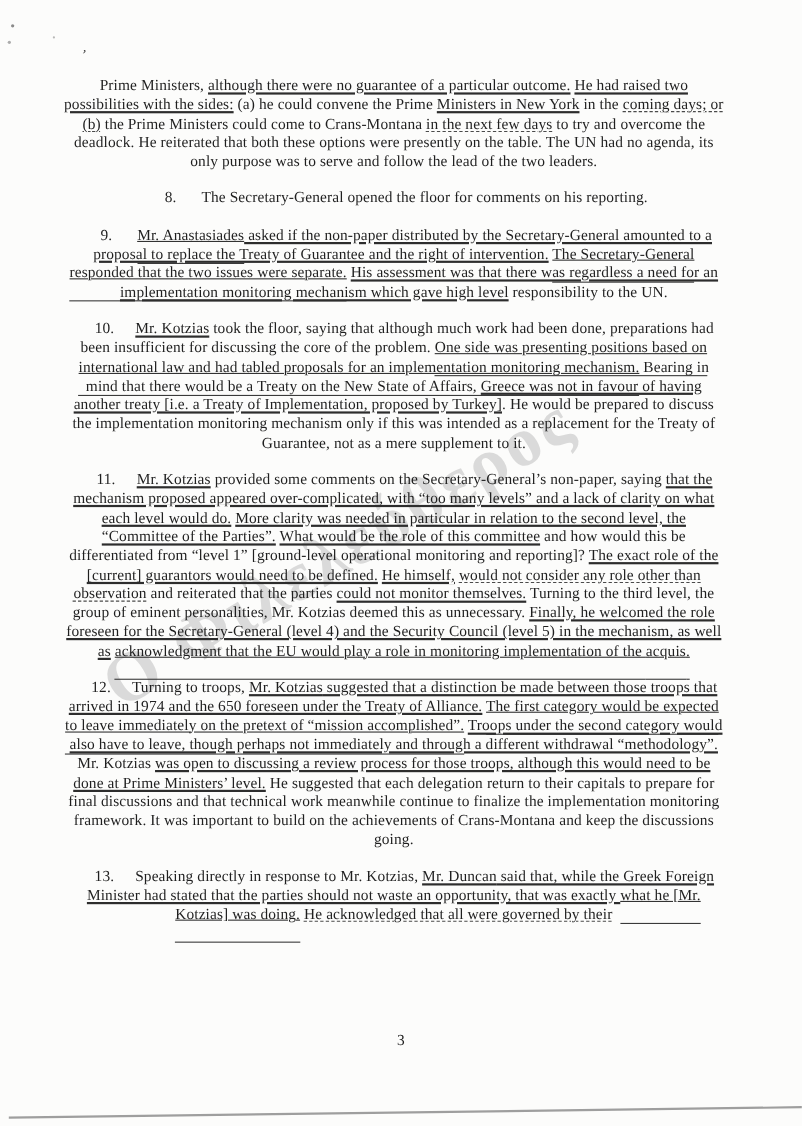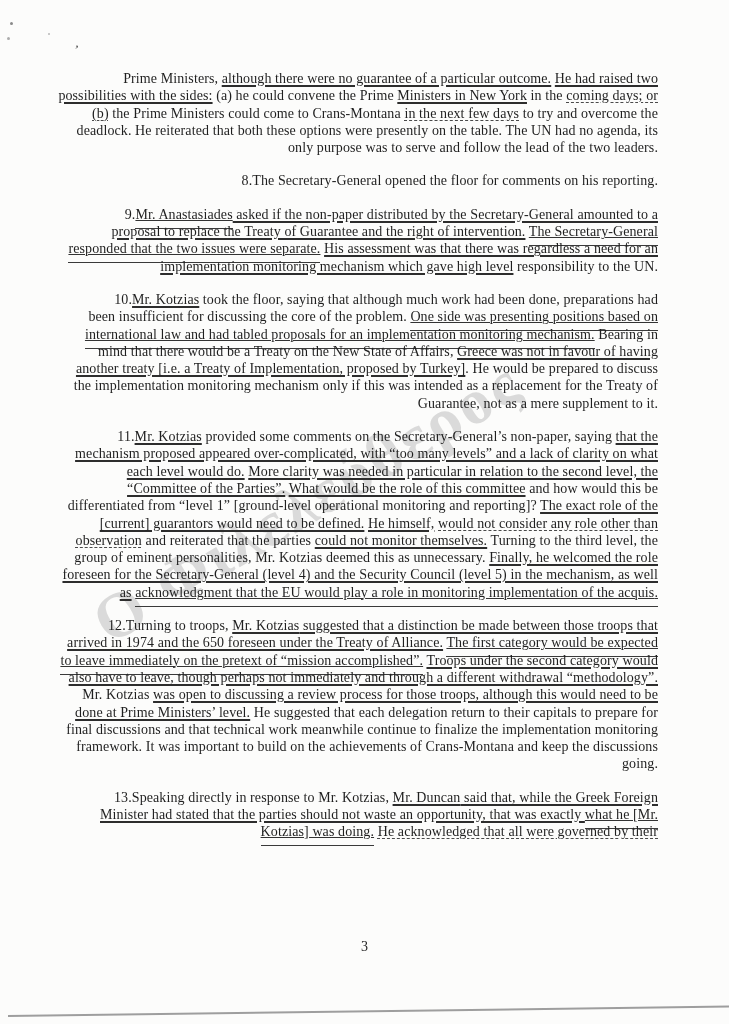--- a/index.html
+++ b/index.html
@@ -9,38 +9,38 @@
     background:#fcfcfb;
     overflow:hidden;
     font-family:"Liberation Serif", serif;
     color:#1f1f1f;
   }
   .content{
     position:absolute;
     left:58px;top:70px;width:600px;
     font-size:14px;
     line-height:17.3px;
-    text-align:right;
+    text-align:center;
     letter-spacing:.1px;
   }
   p.para{margin:0 0 16px 0;}
   .pnum{display:inline-block;width:56px;}
   .u{
     text-decoration:underline;
     text-decoration-thickness:1.5px;
     text-decoration-color:#2d2d2d;
     text-underline-offset:2px;
   }
   .u2{
     text-decoration:underline;
     text-decoration-thickness:1.2px;
     text-decoration-color:#333;
     text-underline-offset:1px;
     border-bottom:1.5px solid #3a3a3a;
-    padding-bottom:6px;
+    padding-bottom:17px;
   }
   .ud{
     text-decoration:underline dashed;
     text-decoration-thickness:1.4px;
     text-decoration-color:#4a4a4a;
     text-underline-offset:2px;
   }
   .i{}
   .watermark{
     position:absolute;

